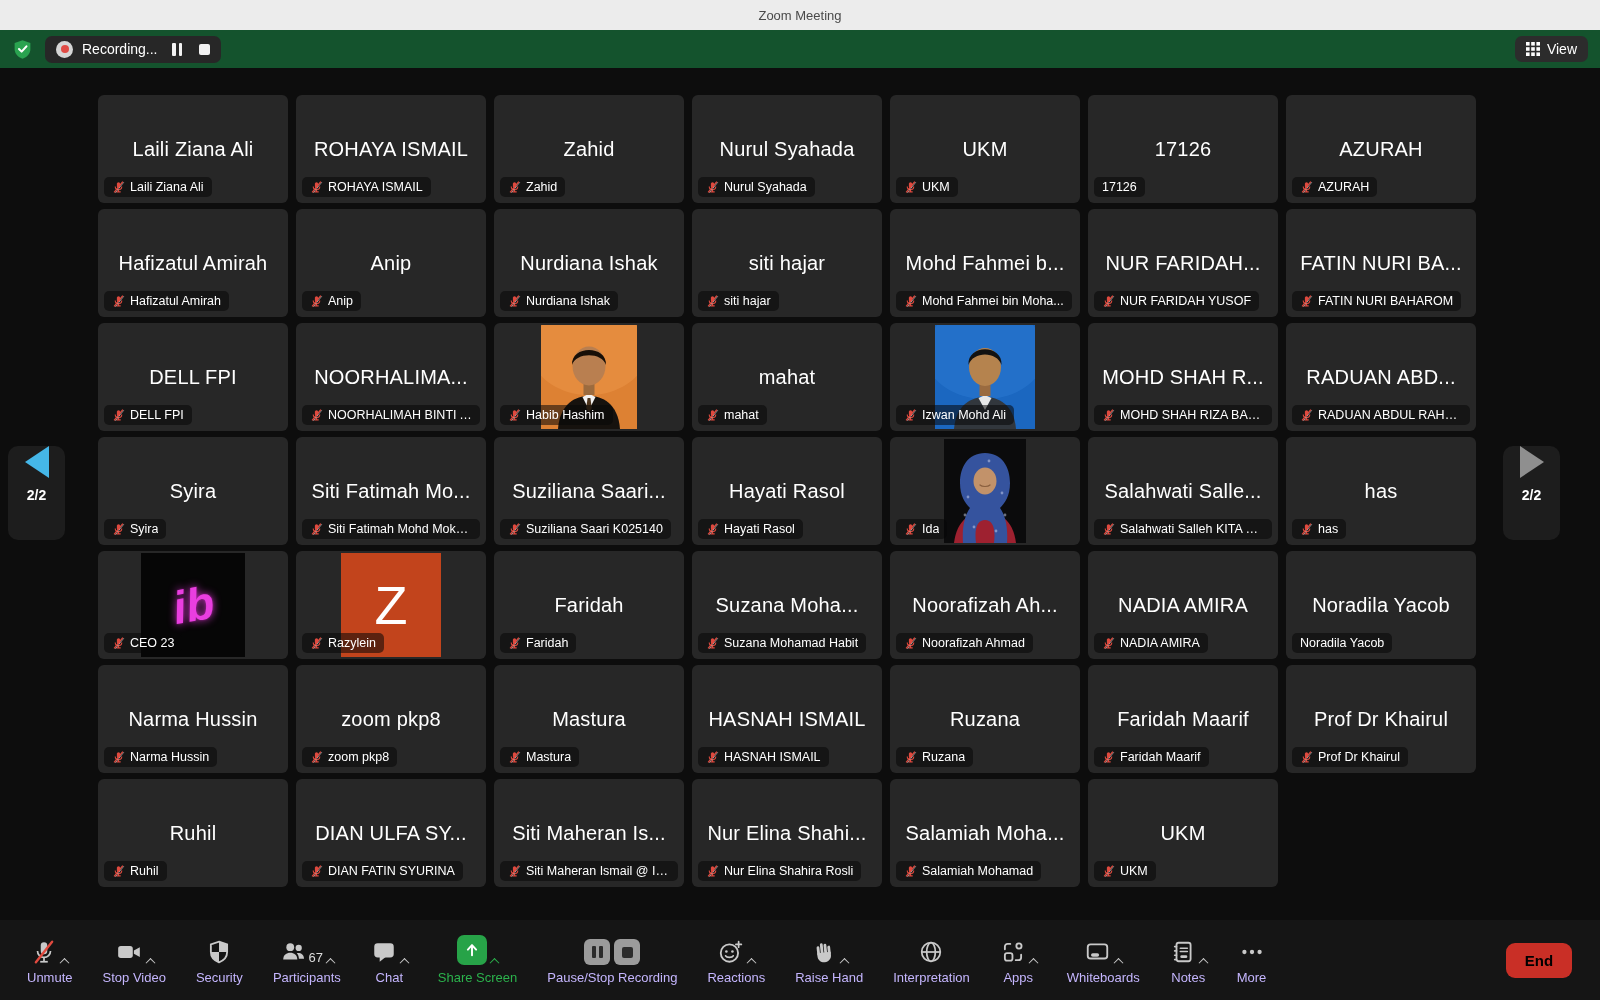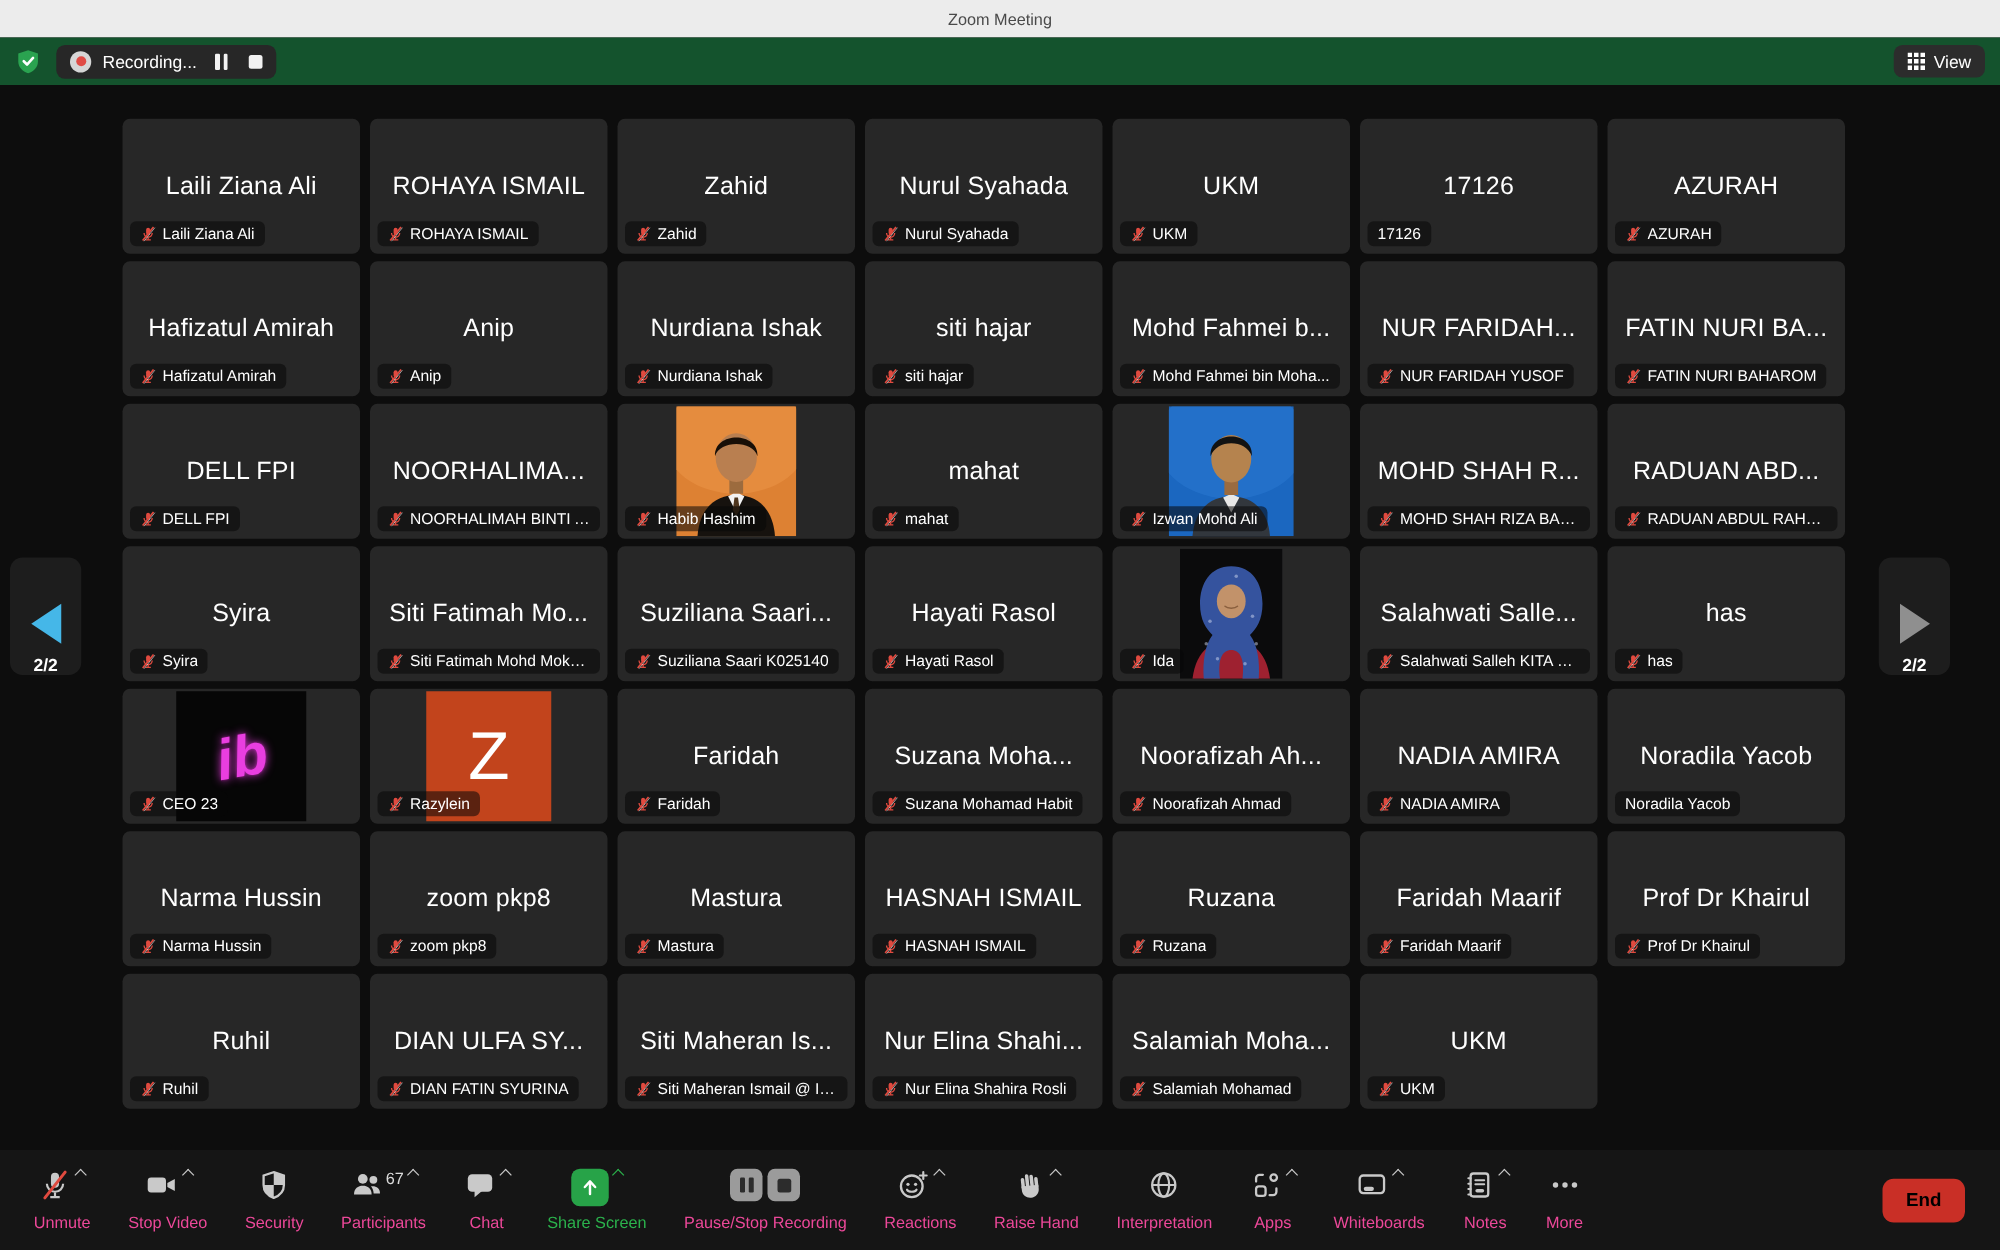--- a/index.html
+++ b/index.html
@@ -37,36 +37,36 @@
 
   .photo { display:block; }
   .logo-ceo { width:104px; height:104px; background:#060606; display:flex; align-items:center; justify-content:center; }
   .logo-ceo-text { font-style:italic; font-weight:700; font-size:46px; color:#e93ee0; transform:rotate(-10deg);
                    text-shadow:0 0 8px rgba(233,62,224,.9), 0 0 2px rgba(120,10,110,1); }
   .logo-raz { width:100px; height:104px; background:#c2441c; display:flex; align-items:center; justify-content:center; }
   .logo-raz-text { font-size:54px; font-weight:400; color:#fff; }
 
   
   .page-nav { position:absolute; width:57px; height:94px; background:#1d1d1d; border-radius:10px;
-              display:flex; flex-direction:column; align-items:center; justify-content:flex-end; gap:9px; cursor:pointer; }
+              display:flex; flex-direction:column; align-items:center; justify-content:flex-start; gap:9px; cursor:pointer; }
   .page-nav.left { left:8px; top:378px; }
   .page-nav.right { right:40px; top:378px; }
   .tri-left { width:0; height:0; border-top:16px solid transparent; border-bottom:16px solid transparent;
               border-right:24px solid #45b7e8; }
   .tri-right { width:0; height:0; border-top:16px solid transparent; border-bottom:16px solid transparent;
                border-left:24px solid #8f8f8f; }
   .page-num { color:#fff; font-size:14px; font-weight:700; }
 
   
   .toolbar { position:absolute; bottom:0; left:0; width:1600px; height:80px; background:#151515;
              display:flex; align-items:center; padding:0 16px; gap:8px; }
   .tool { display:flex; flex-direction:column; align-items:center; justify-content:center; gap:5px;
           padding:0 11px; height:100%; cursor:pointer; }
-  .icon-row { display:flex; align-items:flex-start; gap:4px; height:30px; }
-  .tool-label { color:#ec4899; font-size:13px; white-space:nowrap; }
+  .icon-row { display:flex; align-items:flex-end; gap:4px; height:30px; }
+  .tool-label { color:#c4b5fd; font-size:13px; white-space:nowrap; }
   .tool-label.green { color:#2bb24c; }
   .chev { width:7px; height:7px; border-left:1.8px solid #c9c9c9; border-top:1.8px solid #c9c9c9;
           transform:rotate(45deg) translate(1px,1px); cursor:pointer; }
   .badge { color:#dcdcdc; font-size:13px; margin-left:-2px; }
   .share-box { width:30px; height:30px; background:#27a348; border-radius:7px; display:flex; align-items:center; justify-content:center; }
   .sq-btn { width:26px; height:26px; background:#9b9b9b; border-radius:6px; display:flex; align-items:center;
             justify-content:center; gap:3px; cursor:pointer; }
   .sq-btn .pbar { display:block; width:4px; height:12px; background:#2c2c2c; border-radius:1px; }
   .sq-btn .stq { display:block; width:11px; height:11px; background:#2c2c2c; border-radius:2px; }
   .end-wrap { margin-left:auto; display:flex; align-items:center; padding-right:12px; }

